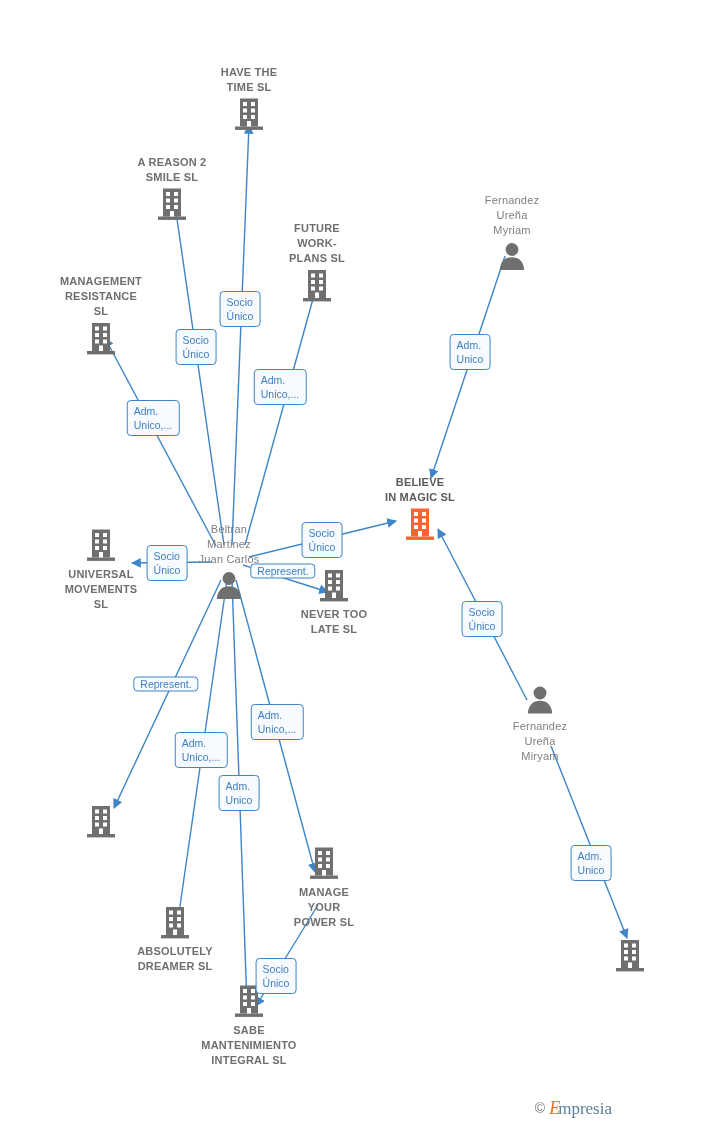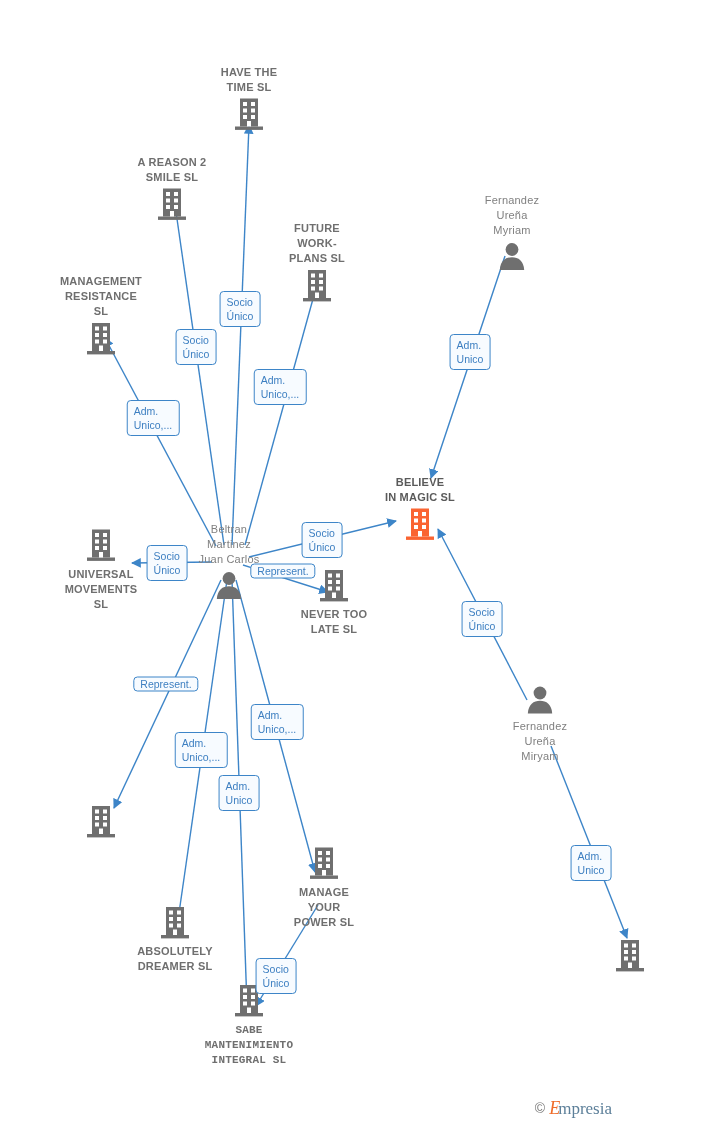--- a/index.html
+++ b/index.html
@@ -267,21 +267,21 @@
             <rect x="1" y="29" width="28" height="3.4" fill="#6f6f6f"></rect>
             <rect x="9" y="4.5" width="4" height="4" fill="#ffffff"></rect>
             <rect x="17" y="4.5" width="4" height="4" fill="#ffffff"></rect>
             <rect x="9" y="11" width="4" height="4" fill="#ffffff"></rect>
             <rect x="17" y="11" width="4" height="4" fill="#ffffff"></rect>
             <rect x="9" y="17.5" width="4" height="4" fill="#ffffff"></rect>
             <rect x="17" y="17.5" width="4" height="4" fill="#ffffff"></rect>
             <rect x="13" y="23.5" width="4" height="5.5" fill="#ffffff"></rect>
           </svg></span>
       </div>
-      <div class="node company cap-below" style="left: 249px; top: 1026px; font-family: Liberation Mono, monospace;">
+      <div class="node company cap-below" style="left: 249px; top: 1026px;">
         <span class="glyph"><svg width="30" height="34" viewBox="0 0 30 34" xmlns="http://www.w3.org/2000/svg" aria-hidden="true">
             <rect x="6" y="1" width="18" height="28" fill="#6f6f6f"></rect>
             <rect x="1" y="29" width="28" height="3.4" fill="#6f6f6f"></rect>
             <rect x="9" y="4.5" width="4" height="4" fill="#ffffff"></rect>
             <rect x="17" y="4.5" width="4" height="4" fill="#ffffff"></rect>
             <rect x="9" y="11" width="4" height="4" fill="#ffffff"></rect>
             <rect x="17" y="11" width="4" height="4" fill="#ffffff"></rect>
             <rect x="9" y="17.5" width="4" height="4" fill="#ffffff"></rect>
             <rect x="17" y="17.5" width="4" height="4" fill="#ffffff"></rect>
             <rect x="13" y="23.5" width="4" height="5.5" fill="#ffffff"></rect>

